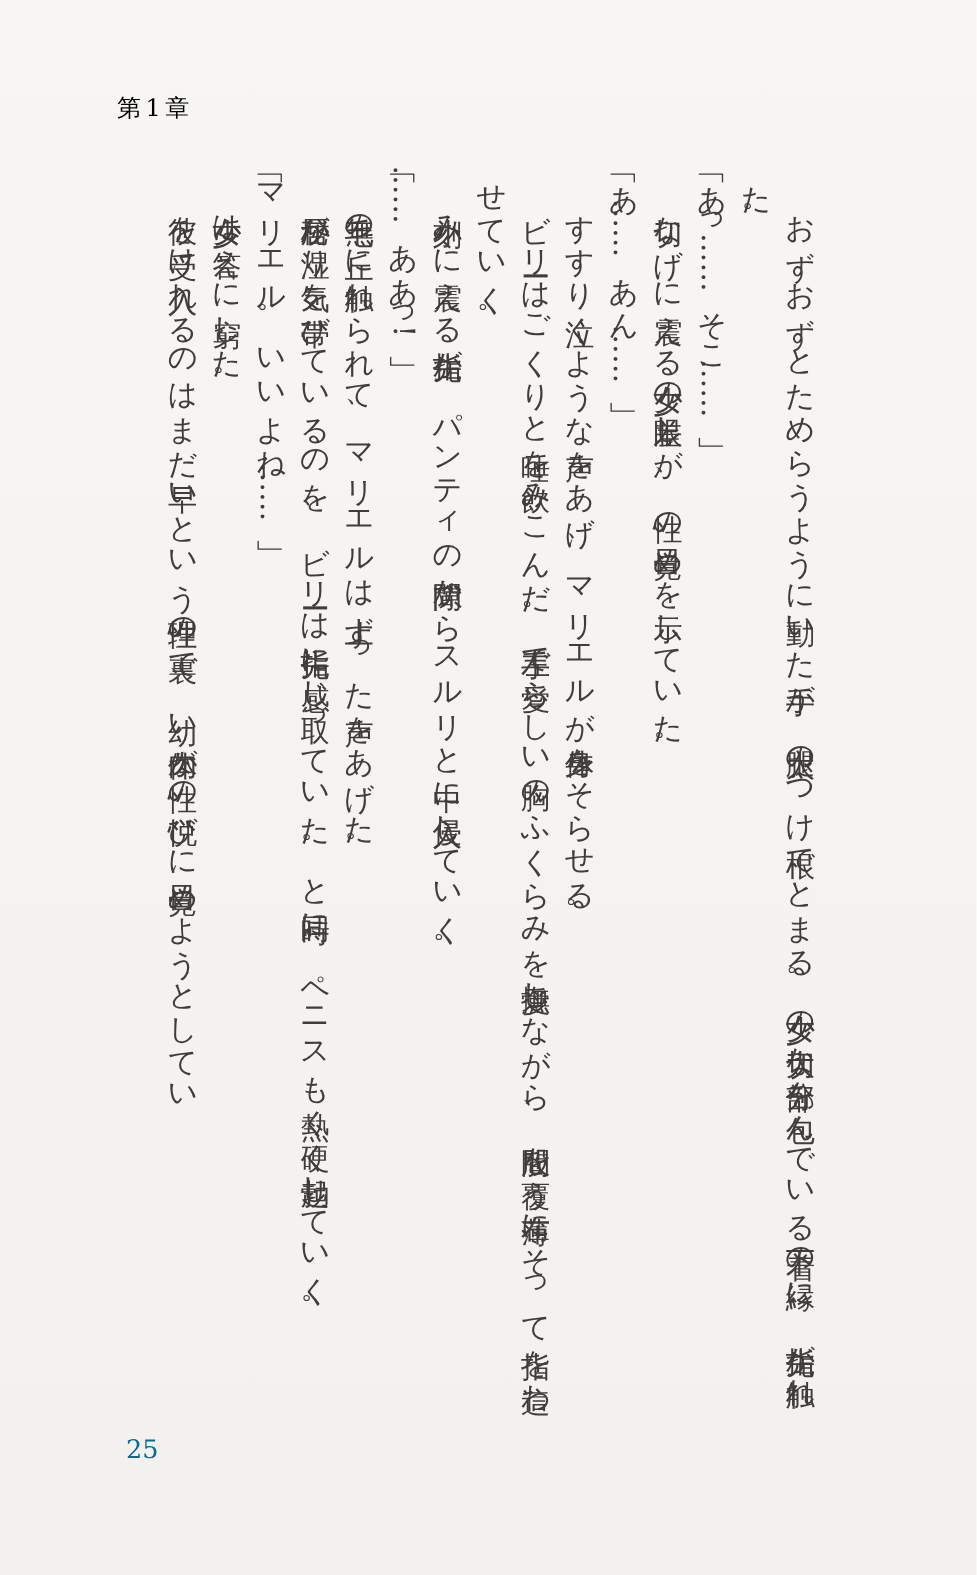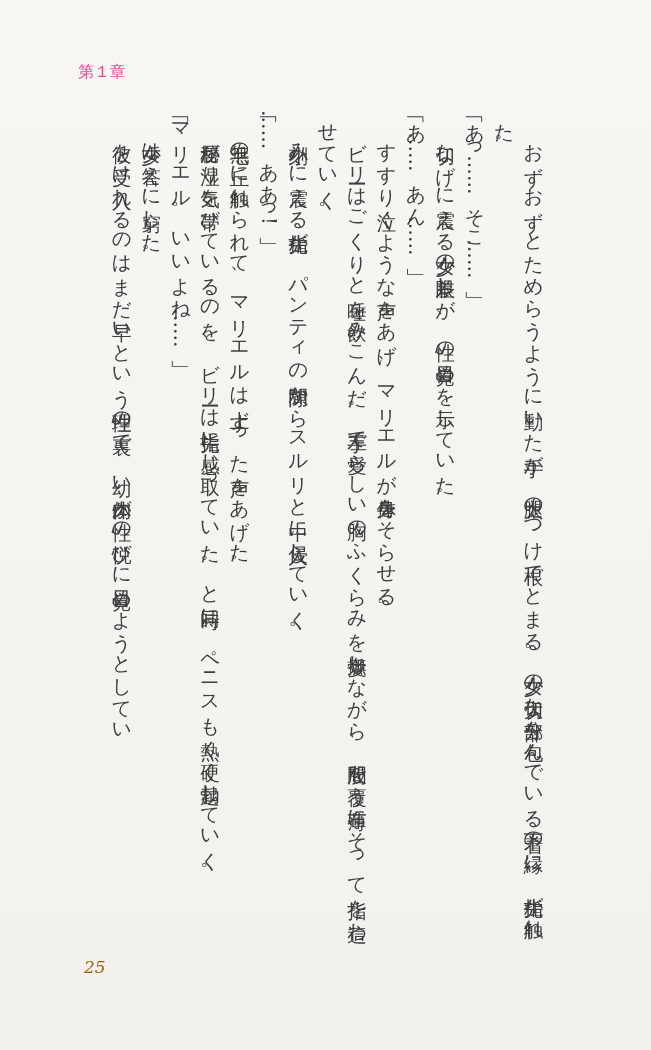--- a/index.html
+++ b/index.html
@@ -17,23 +17,22 @@
   .page {
     position: absolute;
     inset: 0;
   }
   .chapter-header {
     position: absolute;
     top: 62px;
     left: 78px;
     font-size: 16px;
     letter-spacing: 3px;
-    color: #ec4899;
+    color: #000000;
     white-space: nowrap;
-    font-family: Liberation Mono, monospace;
   }
   .text-block {
     position: absolute;
     top: 110px;
     right: 103px;
     height: 826px;
     writing-mode: vertical-rl;
     text-orientation: mixed;
     font-size: 19.5px;
     line-height: 29.4px;
@@ -43,22 +42,21 @@
   .text-block p {
     margin: 0;
     padding: 0;
     text-align: left;
   }
   .page-number {
     position: absolute;
     top: 957px;
     left: 84px;
     font-size: 17px;
-    font-style: italic;
-    color: #a16207;
+    color: #0369a1;
   }
 </style>
 </head>
 <body>
 
 <div class="page">
 
   <div class="chapter-header">第1章</div>
 
   <div class="text-block">

